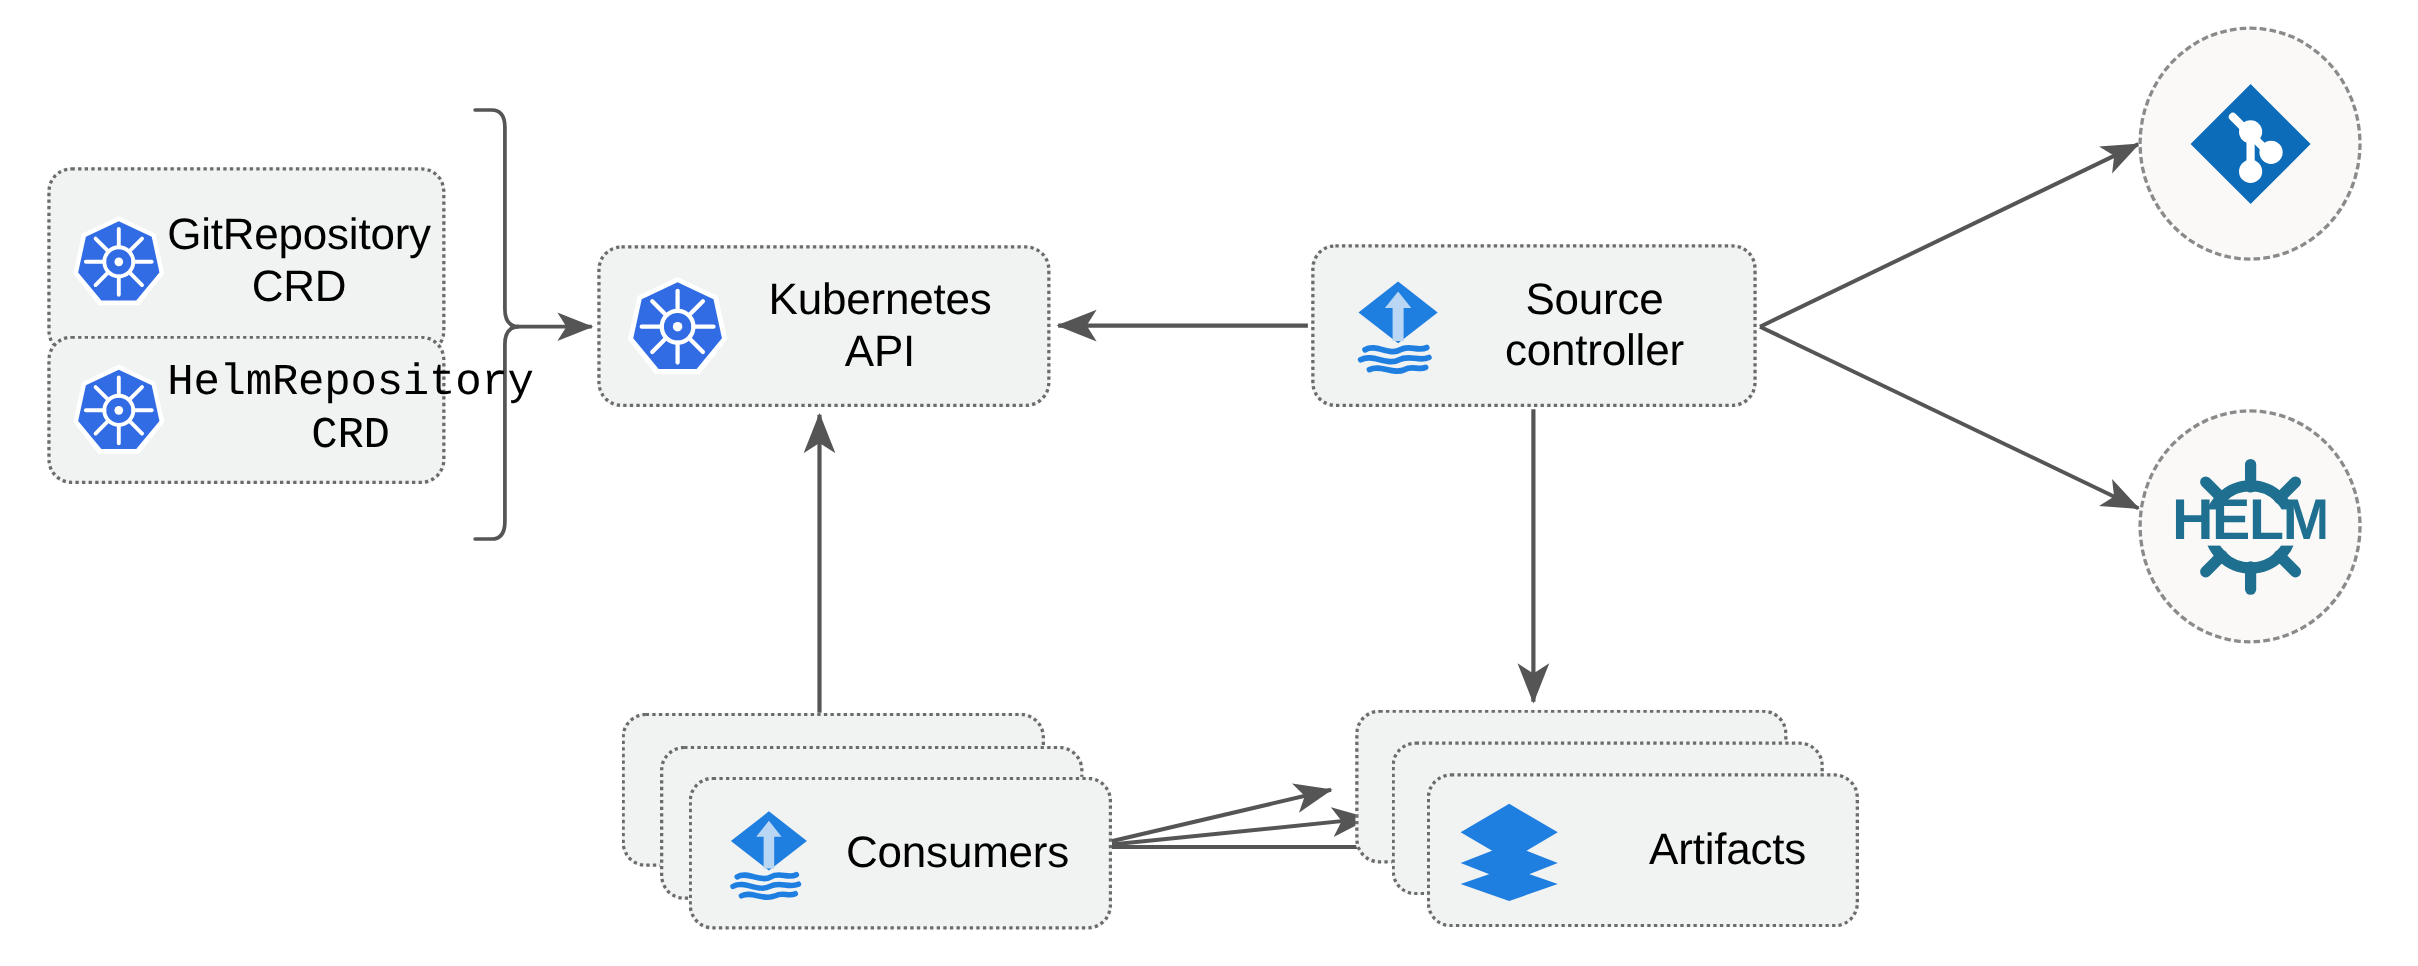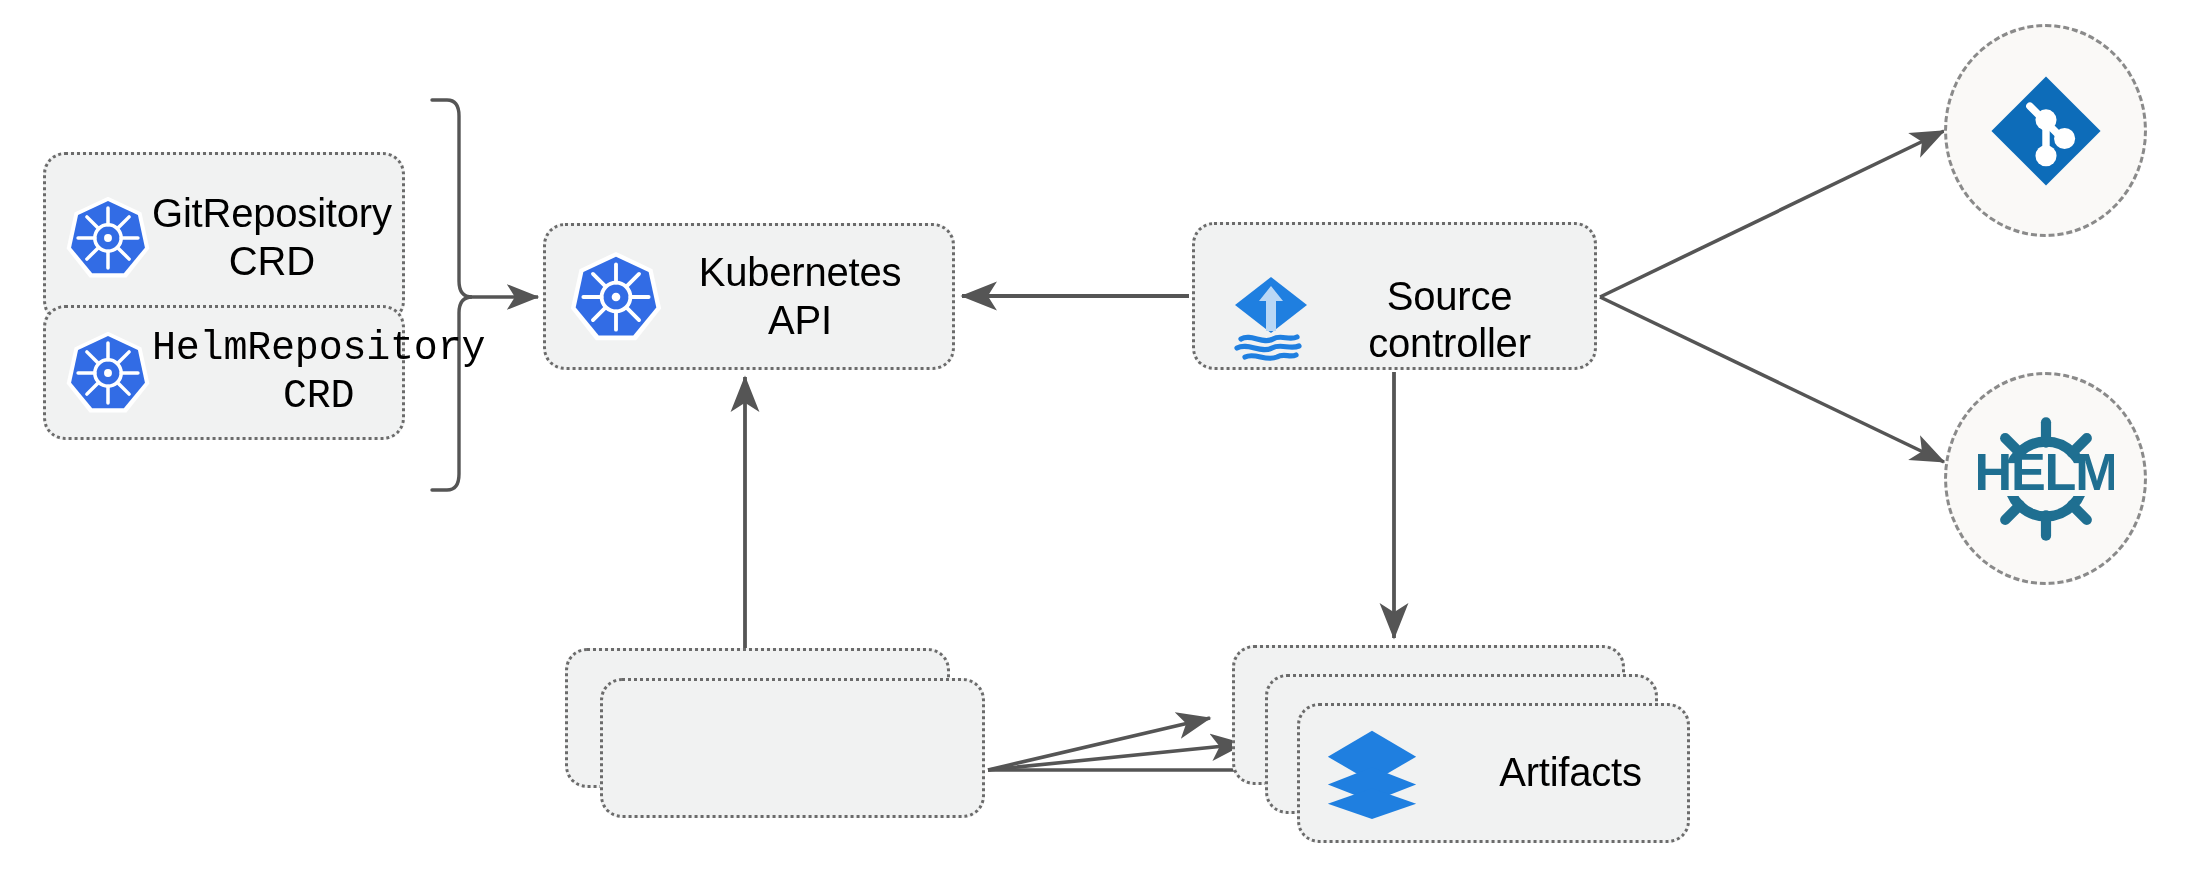--- a/index.html
+++ b/index.html
@@ -197,21 +197,21 @@
             <line x1="39" y1="61" x2="26" y2="74"></line>
           </g>
           <circle cx="50" cy="50" r="4.5" fill="#ffffff"></circle>
         </svg>
       </span>
       <span class="node-label">Kubernetes API</span>
     </div>
   </div>
 
   <div class="node" style="left:1192px; top:222px; width:405px; height:148px;">
-    <div class="node-inner" style="padding:0 16px 0 26px;align-items:flex-end;">
+    <div class="node-inner" style="padding:0 16px 0 26px;">
       <span class="icon-wrap" style="width:100px;height:100px;">
         <svg viewBox="0 0 100 100" width="100" height="100" xmlns="http://www.w3.org/2000/svg">
 
           <polygon points="50,10 86,38 50,66 14,38" fill="#1f7fe0"></polygon>
 
           <g fill="#b9d7f5">
             <polygon points="50,19 62,34 55,34 55,64 45,64 45,34 38,34"></polygon>
           </g>
 
           <g stroke="#1f7fe0" stroke-width="5.2" fill="none" stroke-linecap="round">
@@ -257,20 +257,38 @@
         </g>
 
         <rect x="12" y="46" width="96" height="29" fill="#faf9f7"></rect>
         <text class="helm-text" x="60" y="70" text-anchor="middle">HELM</text>
       </svg>
     </span>
   </div>
 
   <div class="node ghost" style="left:565px; top:648px; width:385px; height:140px; z-index:1;"></div>
   <div class="node ghost" style="left:600px; top:678px; width:385px; height:140px; z-index:2;"></div>
+  <div class="node" style="left:626px; top:706px; width:385px; height:139px; z-index:3;">
+    <div class="node-inner" style="padding:0 14px 0 22px;">
+      <span class="icon-wrap" style="width:96px;height:96px;">
+        <svg viewBox="0 0 100 100" width="96" height="96" xmlns="http://www.w3.org/2000/svg">
+          <polygon points="50,10 86,38 50,66 14,38" fill="#1f7fe0"></polygon>
+          <g fill="#b9d7f5">
+            <polygon points="50,19 62,34 55,34 55,64 45,64 45,34 38,34"></polygon>
+          </g>
+          <g stroke="#1f7fe0" stroke-width="5.2" fill="none" stroke-linecap="round">
+            <path d="M20,72 C30,66 42,78 52,72 C60,67 68,74 76,70"></path>
+            <path d="M16,81 C27,75 40,87 51,81 C60,76 69,83 78,79"></path>
+            <path d="M24,90 C34,85 45,95 56,90 C63,86 69,91 75,88"></path>
+          </g>
+        </svg>
+      </span>
+      <span class="node-label">Consumers</span>
+    </div>
+  </div>
 
   <div class="node ghost" style="left:1232px; top:645px; width:393px; height:140px; z-index:1;"></div>
   <div class="node ghost" style="left:1265px; top:674px; width:393px; height:140px; z-index:2;"></div>
   <div class="node" style="left:1297px; top:703px; width:393px; height:140px; z-index:3;">
     <div class="node-inner" style="padding:0 14px 0 24px;gap:48px;">
       <span class="icon-wrap" style="width:96px;height:96px;">
         <svg viewBox="0 0 100 100" width="96" height="96" xmlns="http://www.w3.org/2000/svg">
           <polygon points="50,6 96,33 50,60 4,33" fill="#1f7fe0"></polygon>
           <polygon points="50,48 78,64 50,80 22,64" fill="#ffffff"></polygon>
           <polygon points="50,44 96,62 50,80 4,62" fill="#1f7fe0"></polygon>

